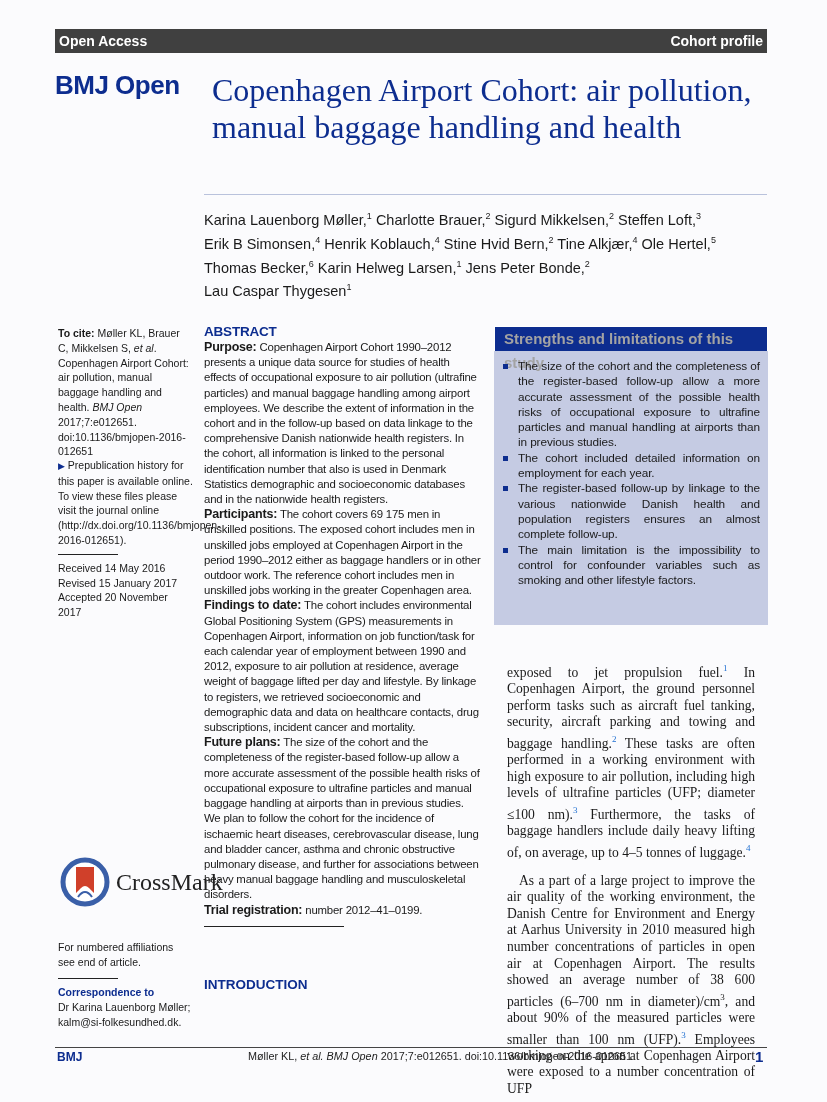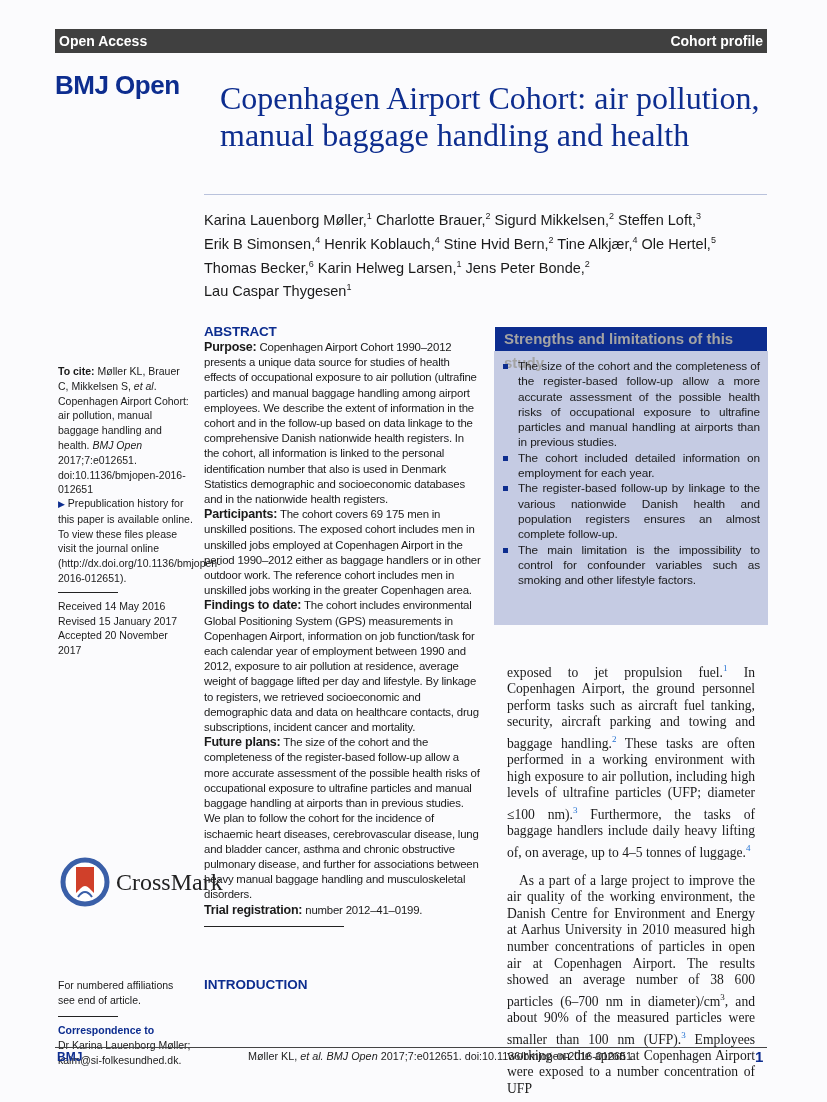--- a/index.html
+++ b/index.html
@@ -3,21 +3,21 @@
 <meta charset="utf-8">
 <style>
   html, body { margin:0; padding:0; }
   body { width:827px; height:1102px; background:#fbfbfd; position:relative; overflow:hidden; font-family:"Liberation Sans", sans-serif; color:#1a1a1a; }
   .band { position:absolute; left:55px; top:29px; width:712px; height:24px; background:#404040; color:#fff; font-weight:bold; font-size:14px; display:flex; justify-content:space-between; align-items:center; padding:0 4px; box-sizing:border-box; }
   .logo { position:absolute; left:55px; top:70px; font-family:"Liberation Sans", sans-serif; font-weight:bold; font-size:26px; color:#0d2d8f; letter-spacing:-0.5px; }
   .title { position:absolute; left:204px; top:64px; width:570px; font-family:"Liberation Serif", serif; color:#0d2d8f; font-size:32px; line-height:37px; font-weight:normal; }
   .title-rule { position:absolute; left:204px; top:194px; width:563px; height:1px; background:#b9c2dc; }
   .authors { position:absolute; left:204px; top:206px; width:570px; font-size:14.5px; line-height:20px; }
   .authors sup { font-size:9px; }
-  .side { position:absolute; left:58px; width:135px; font-size:10.5px; line-height:14.8px;margin-top:38px; }
+  .side { position:absolute; left:58px; width:135px; font-size:10.5px; line-height:14.8px; }
   .side b { font-weight:bold; }
   .side .rule { width:60px; height:1px; background:#222; margin:6px 0 6px 0; }
   .abstract { position:absolute; left:204px; top:324px; width:278px; font-size:11.4px; line-height:15.2px; letter-spacing:-0.2px; }
   .abstract h3 { margin:0; color:#0d2d8f; font-size:13.5px; line-height:16px; font-weight:bold; }
   .abstract p { margin:0; }
   .abstract .lbl { font-weight:bold; font-size:12.5px; }
   .abstract .rule { width:140px; height:1px; background:#222; margin-top:8px; }
   .intro { position:absolute; left:204px; top:977px; width:274px; }
   .intro h3 { margin:0; color:#0d2d8f; font-size:13.5px; font-weight:bold; }
   .serif-body { font-family:"Liberation Serif", serif; font-size:13.6px; line-height:16.6px; text-align:justify; text-align-last:justify; }
@@ -41,21 +41,21 @@
 </style>
 </head>
 <body>
 
 <div class="band">
   <span>Open Access</span>
   <span>Cohort profile</span>
 </div>
 
 <div class="logo">BMJ Open</div>
-<h1 class="title" style="margin:16px;">Copenhagen Airport Cohort: air pollution, manual baggage handling and health</h1>
+<h1 class="title" style="margin:8px;">Copenhagen Airport Cohort: air pollution, manual baggage handling and health</h1>
 <div class="title-rule"></div>
 
 <div class="authors" id="authors"><span>Karina Lauenborg Møller,</span><sup>1</sup> <span>Charlotte Brauer,</span><sup>2</sup> <span>Sigurd Mikkelsen,</span><sup>2</sup> <span>Steffen Loft,</span><sup>3</sup><br><span>Erik B Simonsen,</span><sup>4</sup> <span>Henrik Koblauch,</span><sup>4</sup> <span>Stine Hvid Bern,</span><sup>2</sup> <span>Tine Alkjær,</span><sup>4</sup> <span>Ole Hertel,</span><sup>5</sup><br><span>Thomas Becker,</span><sup>6</sup> <span>Karin Helweg Larsen,</span><sup>1</sup> <span>Jens Peter Bonde,</span><sup>2</sup><br><span>Lau Caspar Thygesen</span><sup>1</sup> </div>
 
 <div class="side" style="top:326px;">
   <b>To cite:</b><span> Møller KL, Brauer C, Mikkelsen S, </span><i>et al</i><span>. Copenhagen Airport Cohort: air pollution, manual baggage handling and health. </span><i>BMJ Open</i><span> 2017;7:e012651. doi:10.1136/bmjopen-2016-012651</span>
 </div>
 <div class="side" style="top:458px;">
   <span class="arrow">▶</span>
   <span>Prepublication history for this paper is available online. To view these files please visit the journal online (http://dx.doi.org/10.1136/bmjopen-2016-012651).</span>

